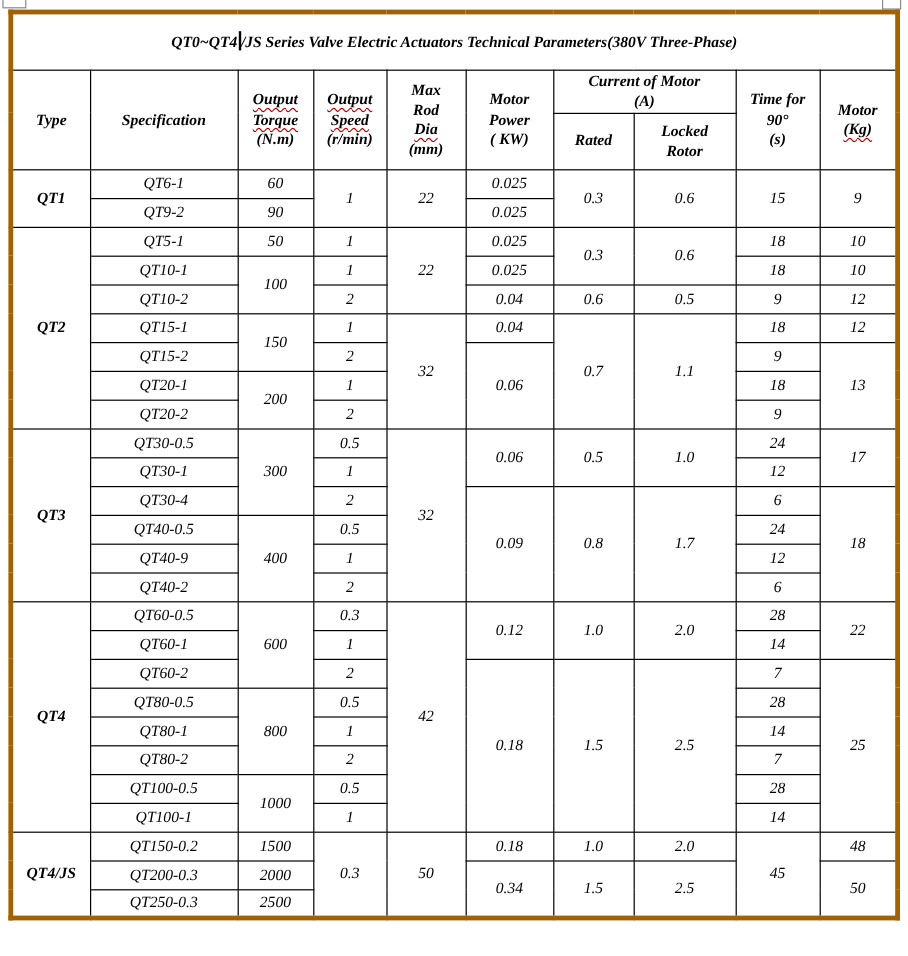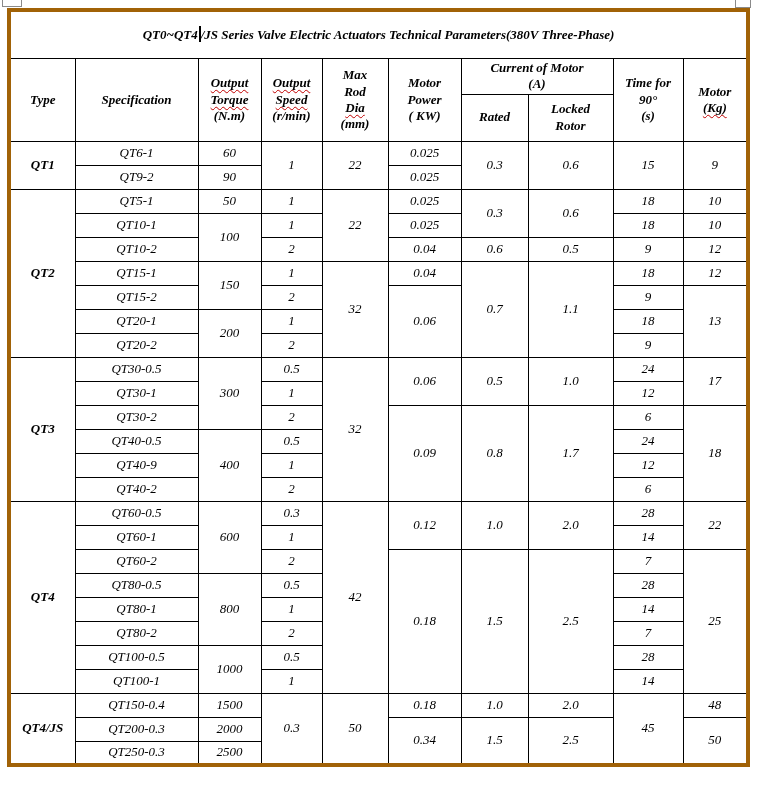--- a/index.html
+++ b/index.html
@@ -211,21 +211,21 @@
       <td rowspan="2">1.0</td>
       <td>24</td>
       <td rowspan="2">17</td>
     </tr>
     <tr class="data-row">
       <td class="spec">QT30-1</td>
       <td>1</td>
       <td>12</td>
     </tr>
     <tr class="data-row">
-      <td class="spec">QT30-2</td>
+      <td class="spec">QT30-4</td>
       <td>2</td>
       <td rowspan="4">0.09</td>
       <td rowspan="4">0.8</td>
       <td rowspan="4">1.7</td>
       <td>6</td>
       <td rowspan="4">18</td>
     </tr>
     <tr class="data-row">
       <td class="spec">QT40-0.5</td>
       <td rowspan="3">400</td>
@@ -292,21 +292,21 @@
       <td>28</td>
     </tr>
     <tr class="data-row">
       <td class="spec">QT100-1</td>
       <td>1</td>
       <td>14</td>
     </tr>
 
     <tr class="data-row">
       <td class="type" rowspan="3">QT4/JS</td>
-      <td class="spec">QT150-0.4</td>
+      <td class="spec">QT150-0.2</td>
       <td>1500</td>
       <td rowspan="3">0.3</td>
       <td rowspan="3">50</td>
       <td>0.18</td>
       <td>1.0</td>
       <td>2.0</td>
       <td rowspan="3">45</td>
       <td>48</td>
     </tr>
     <tr class="data-row">

